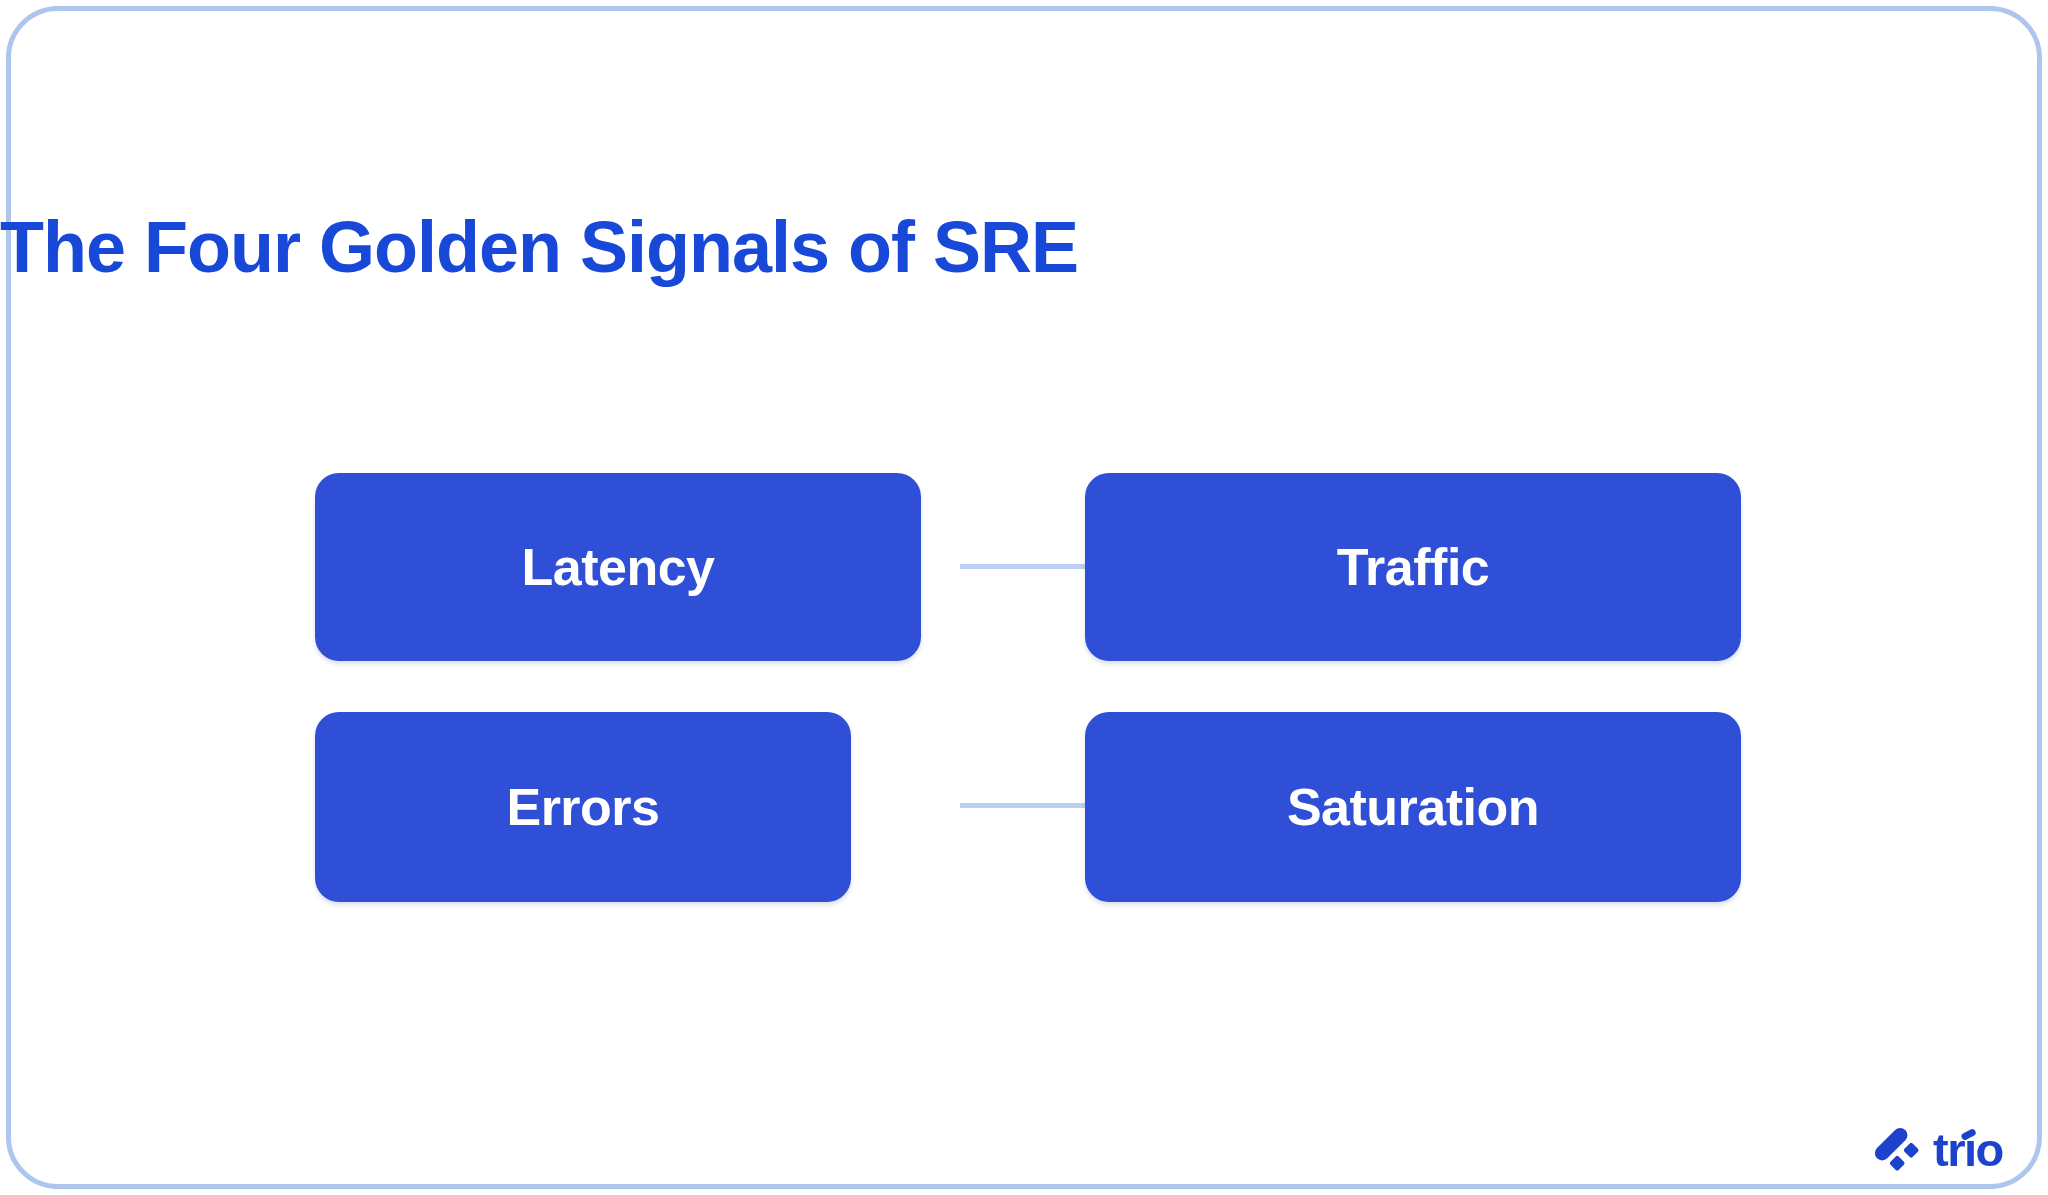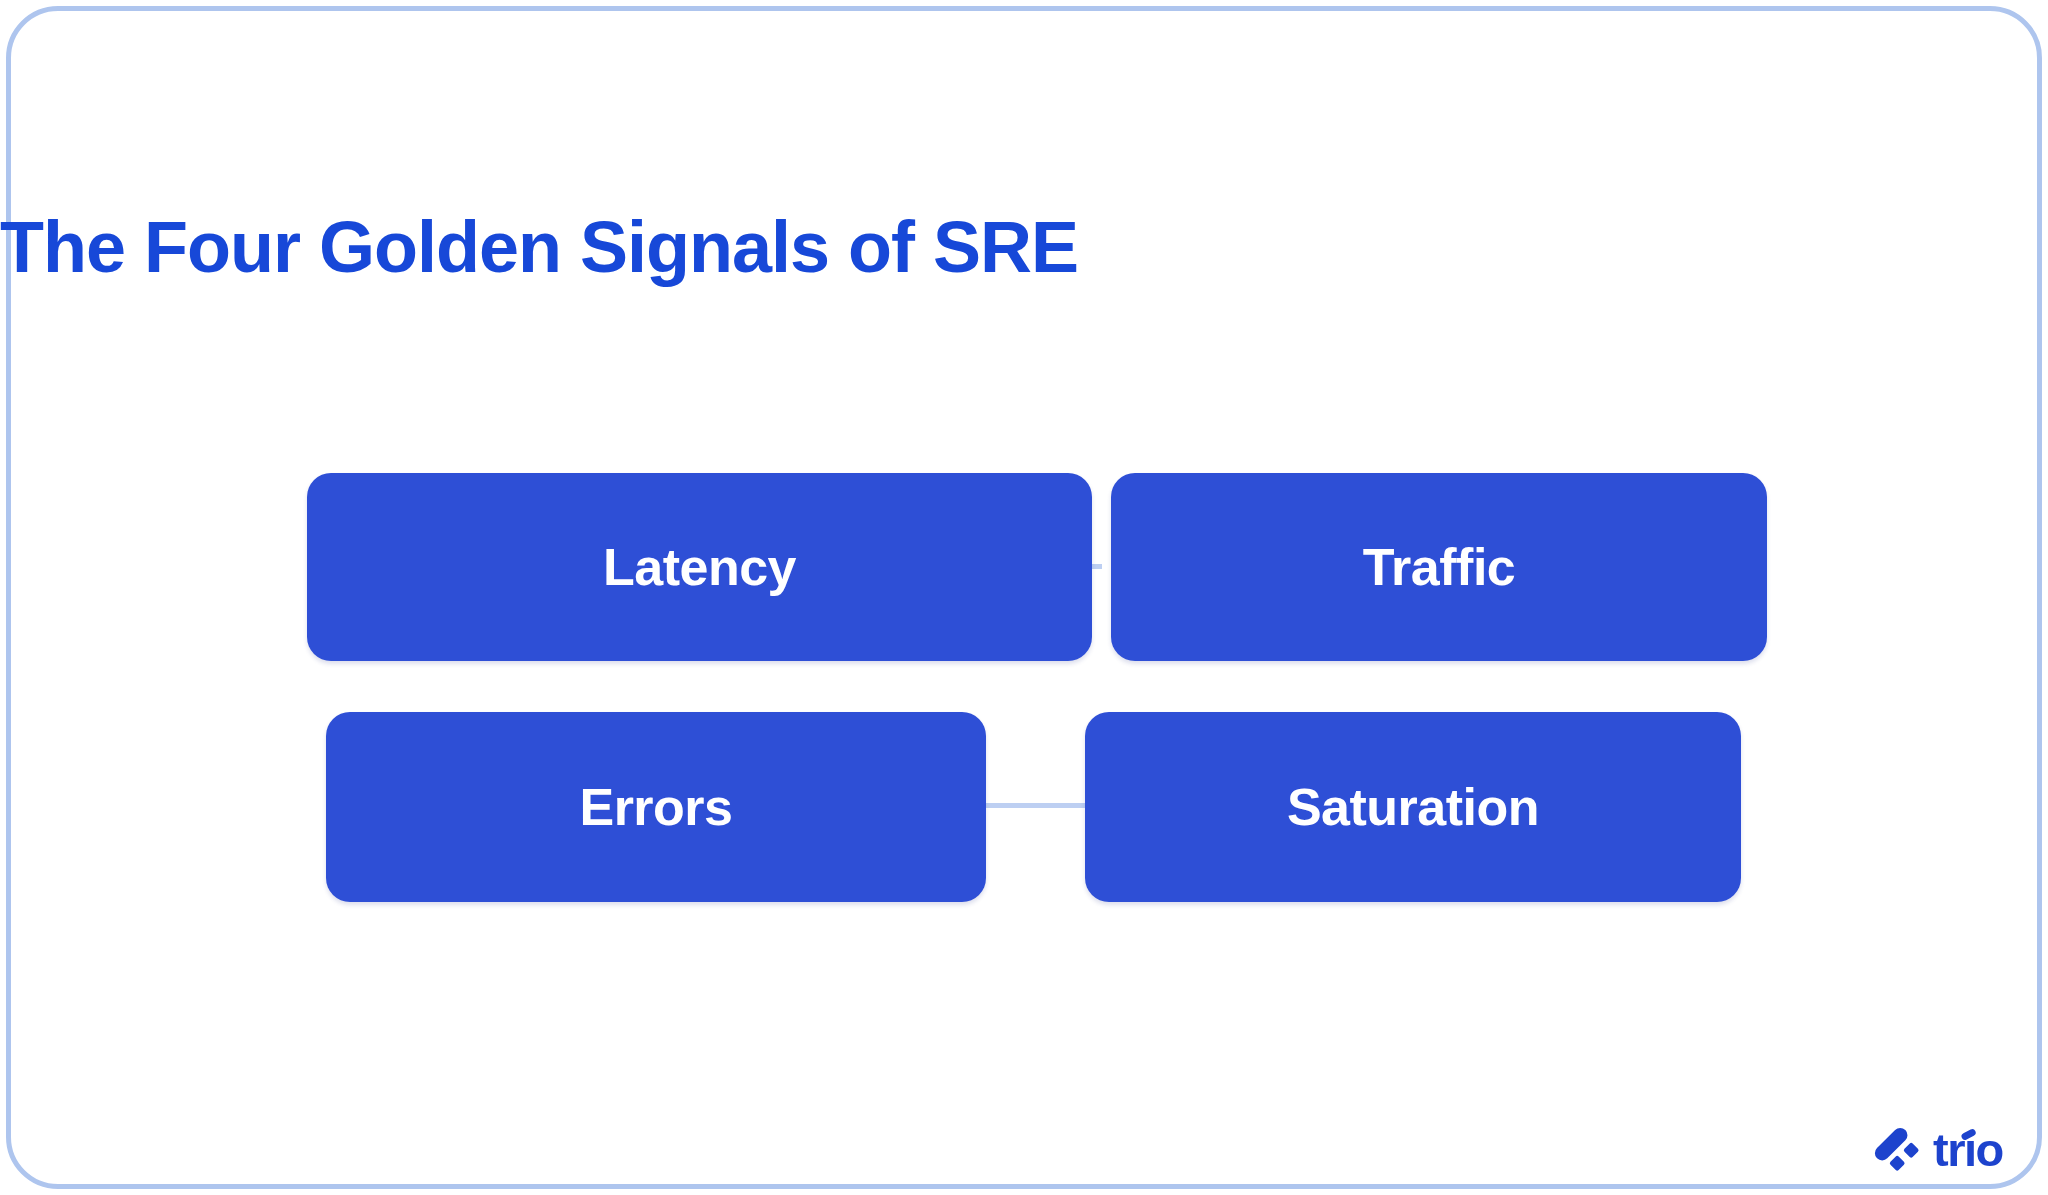--- a/index.html
+++ b/index.html
@@ -58,23 +58,23 @@
     justify-content:center;
     z-index:2;
     box-shadow:0 3px 4px rgba(45,55,140,0.16);
   }
   .signal-box .label{
     color:#ffffff;
     font-size:52px;
     font-weight:700;
     letter-spacing:-0.5px;
   }
-  .box-latency   {left:307px; top:473px; width:785px; height:188px;}
-  .box-traffic   {left:1111px;top:473px; width:656px; height:188px;}
-  .box-errors    {left:326px; top:712px; width:660px; height:190px;}
+  .box-latency   {left:315px; top:473px; width:606px; height:188px;}
+  .box-traffic   {left:1085px;top:473px; width:656px; height:188px;}
+  .box-errors    {left:315px; top:712px; width:536px; height:190px;}
   .box-saturation{left:1085px;top:712px; width:656px; height:190px;}
   .caption{
     position:absolute;
     left:0;right:0;
     top:1006px;
     text-align:center;
     font-size:51px;
     font-weight:700;
     letter-spacing:-0.5px;
     color:var(--caption-black);

